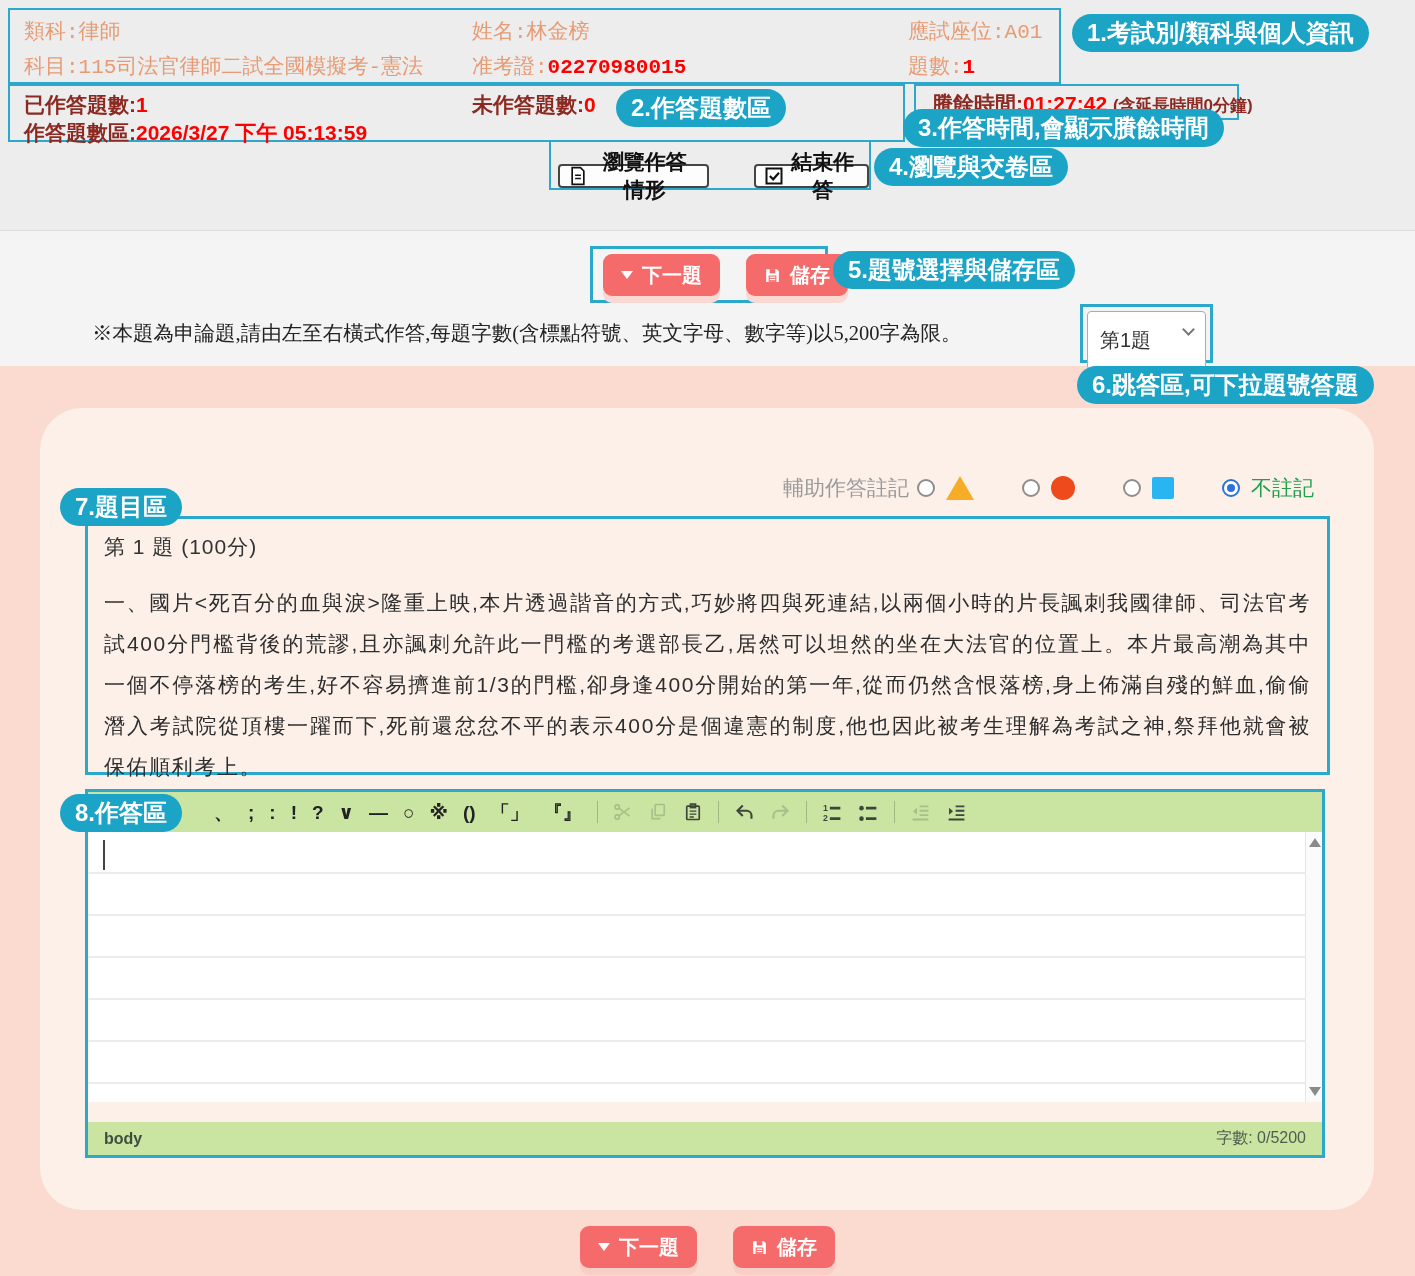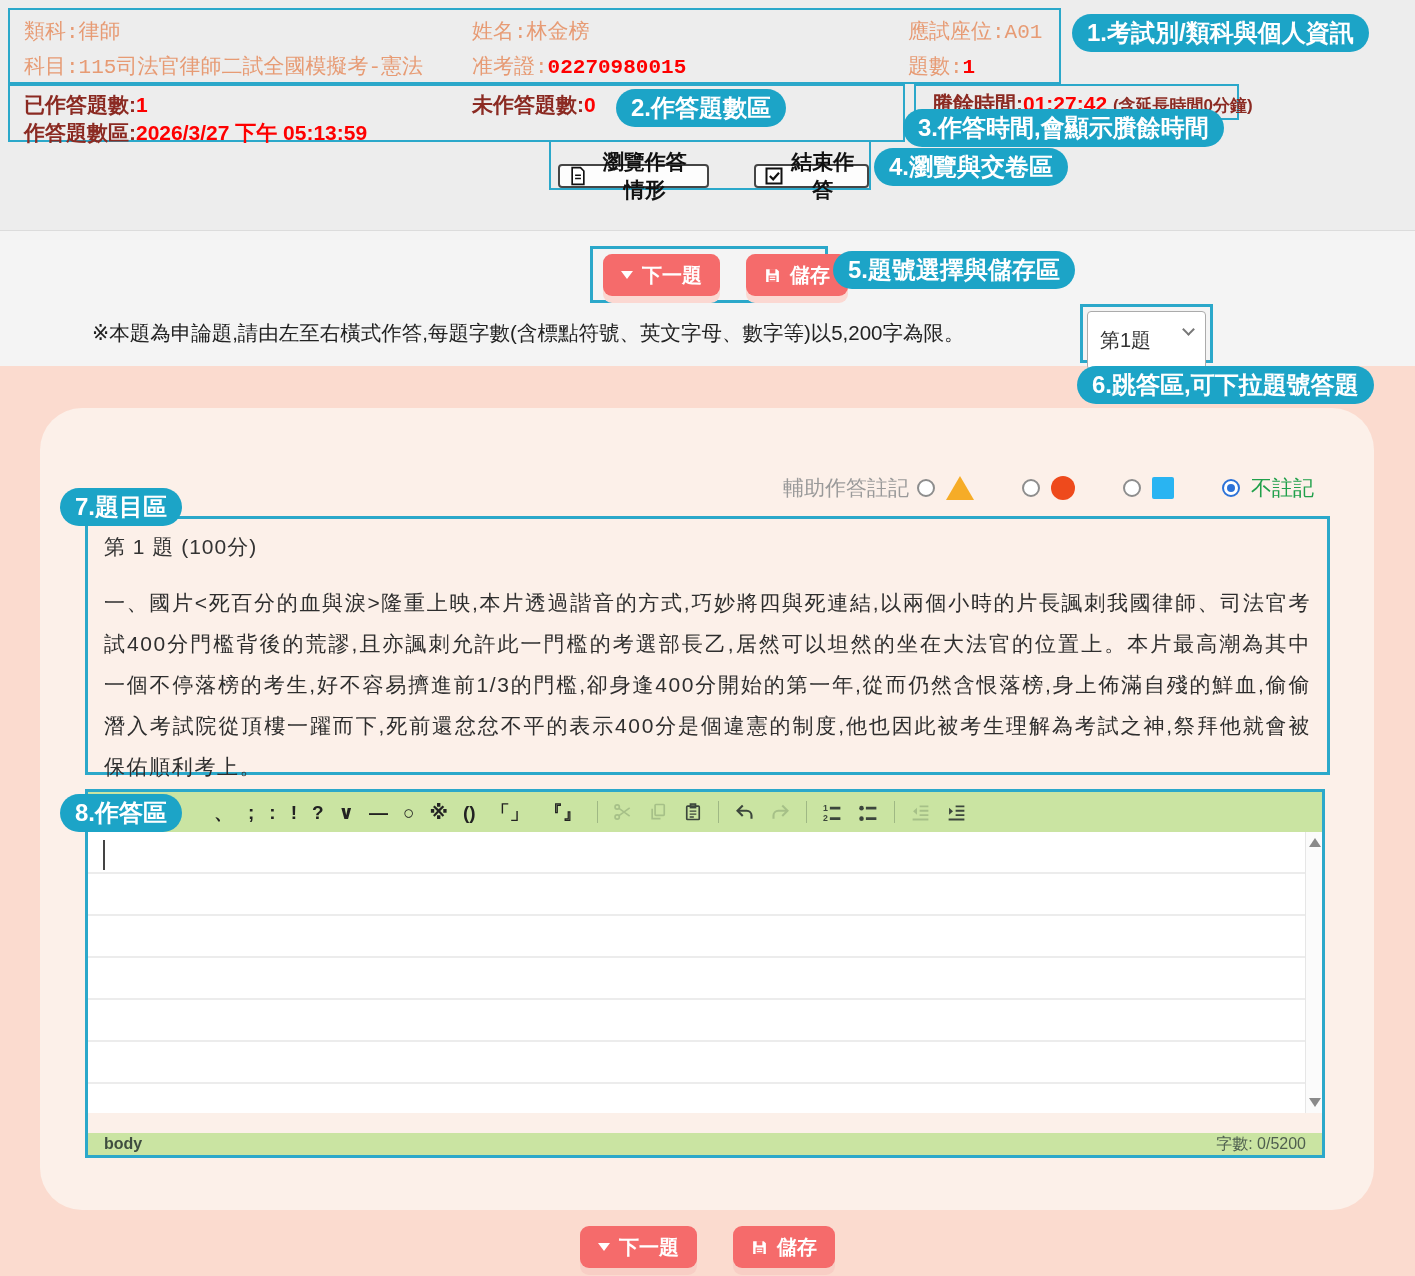--- a/index.html
+++ b/index.html
@@ -41,21 +41,21 @@
   
   .box5 { left:590px; top:246px; width:238px; height:57px; display:flex; gap:26px; padding:5px 0 0 10px; }
   .cbtn { display:inline-flex; align-items:center; justify-content:center; gap:9px; background:#f56b6b; color:#fff;
           border:none; border-radius:9px; font-size:20px; font-weight:bold; height:42px; padding:12px 18px;
           box-shadow:0 7px 0 #fbd8d2; cursor:pointer; white-space:nowrap; }
   .caret-down { width:0; height:0; border-left:6px solid transparent; border-right:6px solid transparent; border-top:8px solid #fff; }
   .bottom-nav { position:absolute; left:0; top:1226px; width:1415px; display:flex; justify-content:center; gap:36px; }
   .bottom-nav .cbtn { box-shadow:0 7px 0 #f8cec5; }
 
   
-  .notice { position:absolute; left:92px; top:319px; font-size:20.5px; color:#222; }
+  .notice { position:absolute; left:92px; top:319px; font-size:20.5px; color:#222;font-family:Liberation Serif, serif; }
   .box6 { left:1080px; top:304px; width:133px; height:59px; }
   .selectbox { position:absolute; left:1087px; top:311px; width:119px; height:59px; background:#fff; border:1px solid #ababab;
                border-radius:4px; font-size:20px; color:#333; display:flex; align-items:center; padding-left:12px; cursor:pointer; }
   .chev { position:absolute; right:12px; top:13px; width:9px; height:9px; border-right:2px solid #777; border-bottom:2px solid #777; transform:rotate(45deg); }
 
   
   .aux-row { position:absolute; left:783px; top:474px; display:flex; align-items:center; z-index:5; }
   .aux-label { color:#9a9a9a; font-size:21px; margin-right:8px; }
   .aux-opt { display:flex; align-items:center; gap:11px; margin-left:48px; cursor:pointer; }
   .aux-opt.first { margin-left:0; }
@@ -80,21 +80,21 @@
   .tico { display:inline-flex; cursor:pointer; }
   .ic-on { color:#3c463c; }
   .ic-off { color:#a6c088; }
   .ed-body { position:relative; flex:1 1 auto; background:#fff;
              background-image:repeating-linear-gradient(to bottom, transparent 0, transparent 40px, #ececec 40px, #ececec 42px); }
   .cursor { position:absolute; left:15px; top:8px; width:2px; height:30px; background:#444; }
   .scrollbar { position:absolute; right:0; top:0; width:17px; height:100%; background:#fbfbfb; border-left:1px solid #e6e6e6; }
   .sb-up, .sb-dn { position:absolute; left:3px; width:0; height:0; border-left:6px solid transparent; border-right:6px solid transparent; }
   .sb-up { top:6px; border-bottom:9px solid #8a8a8a; }
   .sb-dn { bottom:6px; border-top:9px solid #8a8a8a; }
-  .ed-status { height:22px; background:#cae4a2; display:flex; align-items:center; justify-content:space-between; padding:0 16px; flex:0 0 auto;margin-top:20px; }
+  .ed-status { height:33px; background:#cae4a2; display:flex; align-items:center; justify-content:space-between; padding:0 16px; flex:0 0 auto;margin-top:20px; }
   .st-left { font-size:16px; font-weight:bold; color:#3f4d3f; }
   .st-right { font-size:16px; color:#4f5f4f; }
 </style>
 </head>
 <body>
 
 <div class="page">
   <div class="band-top"></div>
   <div class="band-mid"></div>
   <div class="card"></div>

